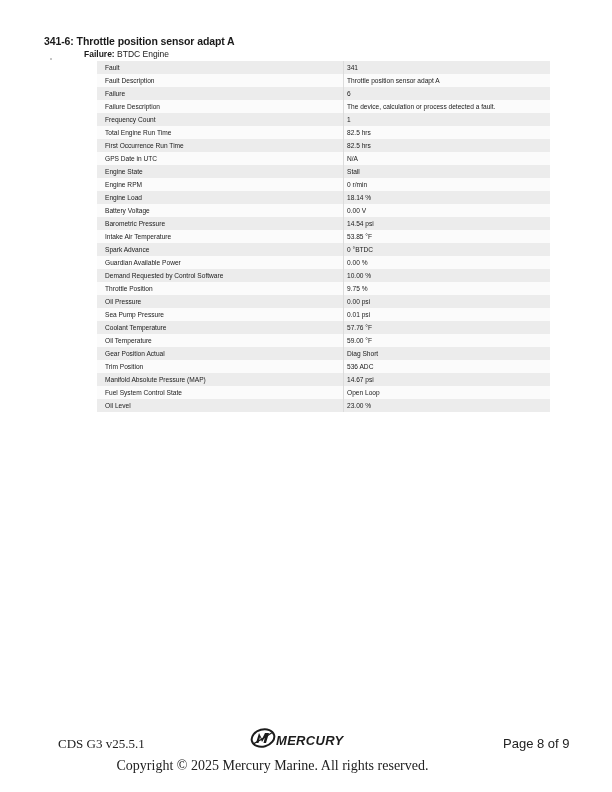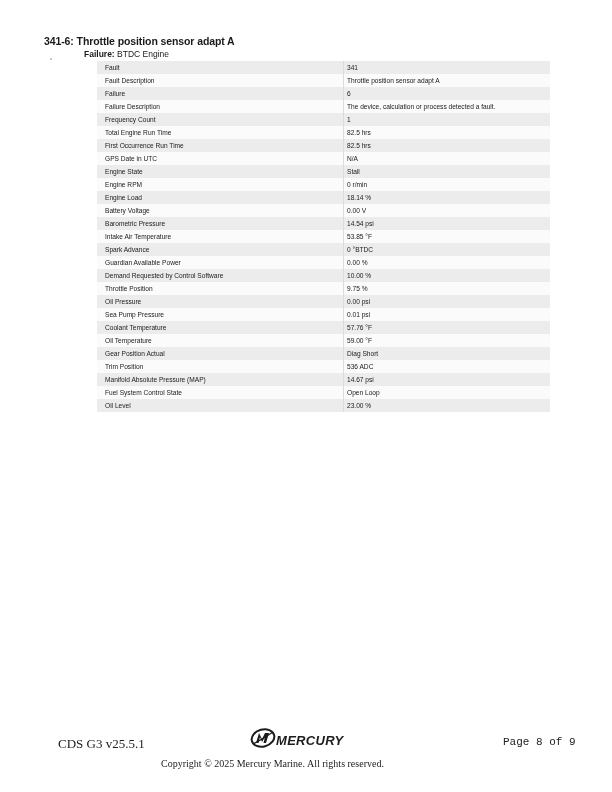--- a/index.html
+++ b/index.html
@@ -30,33 +30,33 @@
   .stray-dot {
     position: absolute; left: 50px; top: 58px; width: 1.5px; height: 1.5px;
     background: #bbb; border-radius: 50%;
   }
   .footer-version {
     position: absolute; left: 58px; top: 736px;
     font-family: Liberation Serif, serif; font-size: 13px; color: #222;
   }
   .footer-page {
     position: absolute; left: 503px; top: 736px;
-    font-family: Liberation Mono, monospace; font-size: 11px; color: #222;
+    font-family: Liberation Sans, sans-serif; font-size: 13px; color: #222;
   }
   .logo {
     position: absolute; left: 250px; top: 729px; height: 22px;
     display: flex; align-items: center; 
   }
   .logo-word {
     font-family: "Liberation Sans", sans-serif; font-weight: bold; font-style: italic;
     font-size: 13px; color: #1c1c1c; letter-spacing: 0.3px;
   }
   .copyright {
     position: absolute; left: 0; width: 545px; top: 758px; text-align: center;
-    font-family: "Liberation Serif", serif; font-size: 10px; color: #222;
+    font-family: "Liberation Serif", serif; font-size: 14px; color: #222;
   }
 </style>
 </head>
 <body>
 
 <div class="fault-title">341-6: Throttle position sensor adapt A</div>
 <div class="stray-dot"></div>
 <div class="module-line">
   <span class="lbl">Failure:</span>
   <span>BTDC Engine</span>

